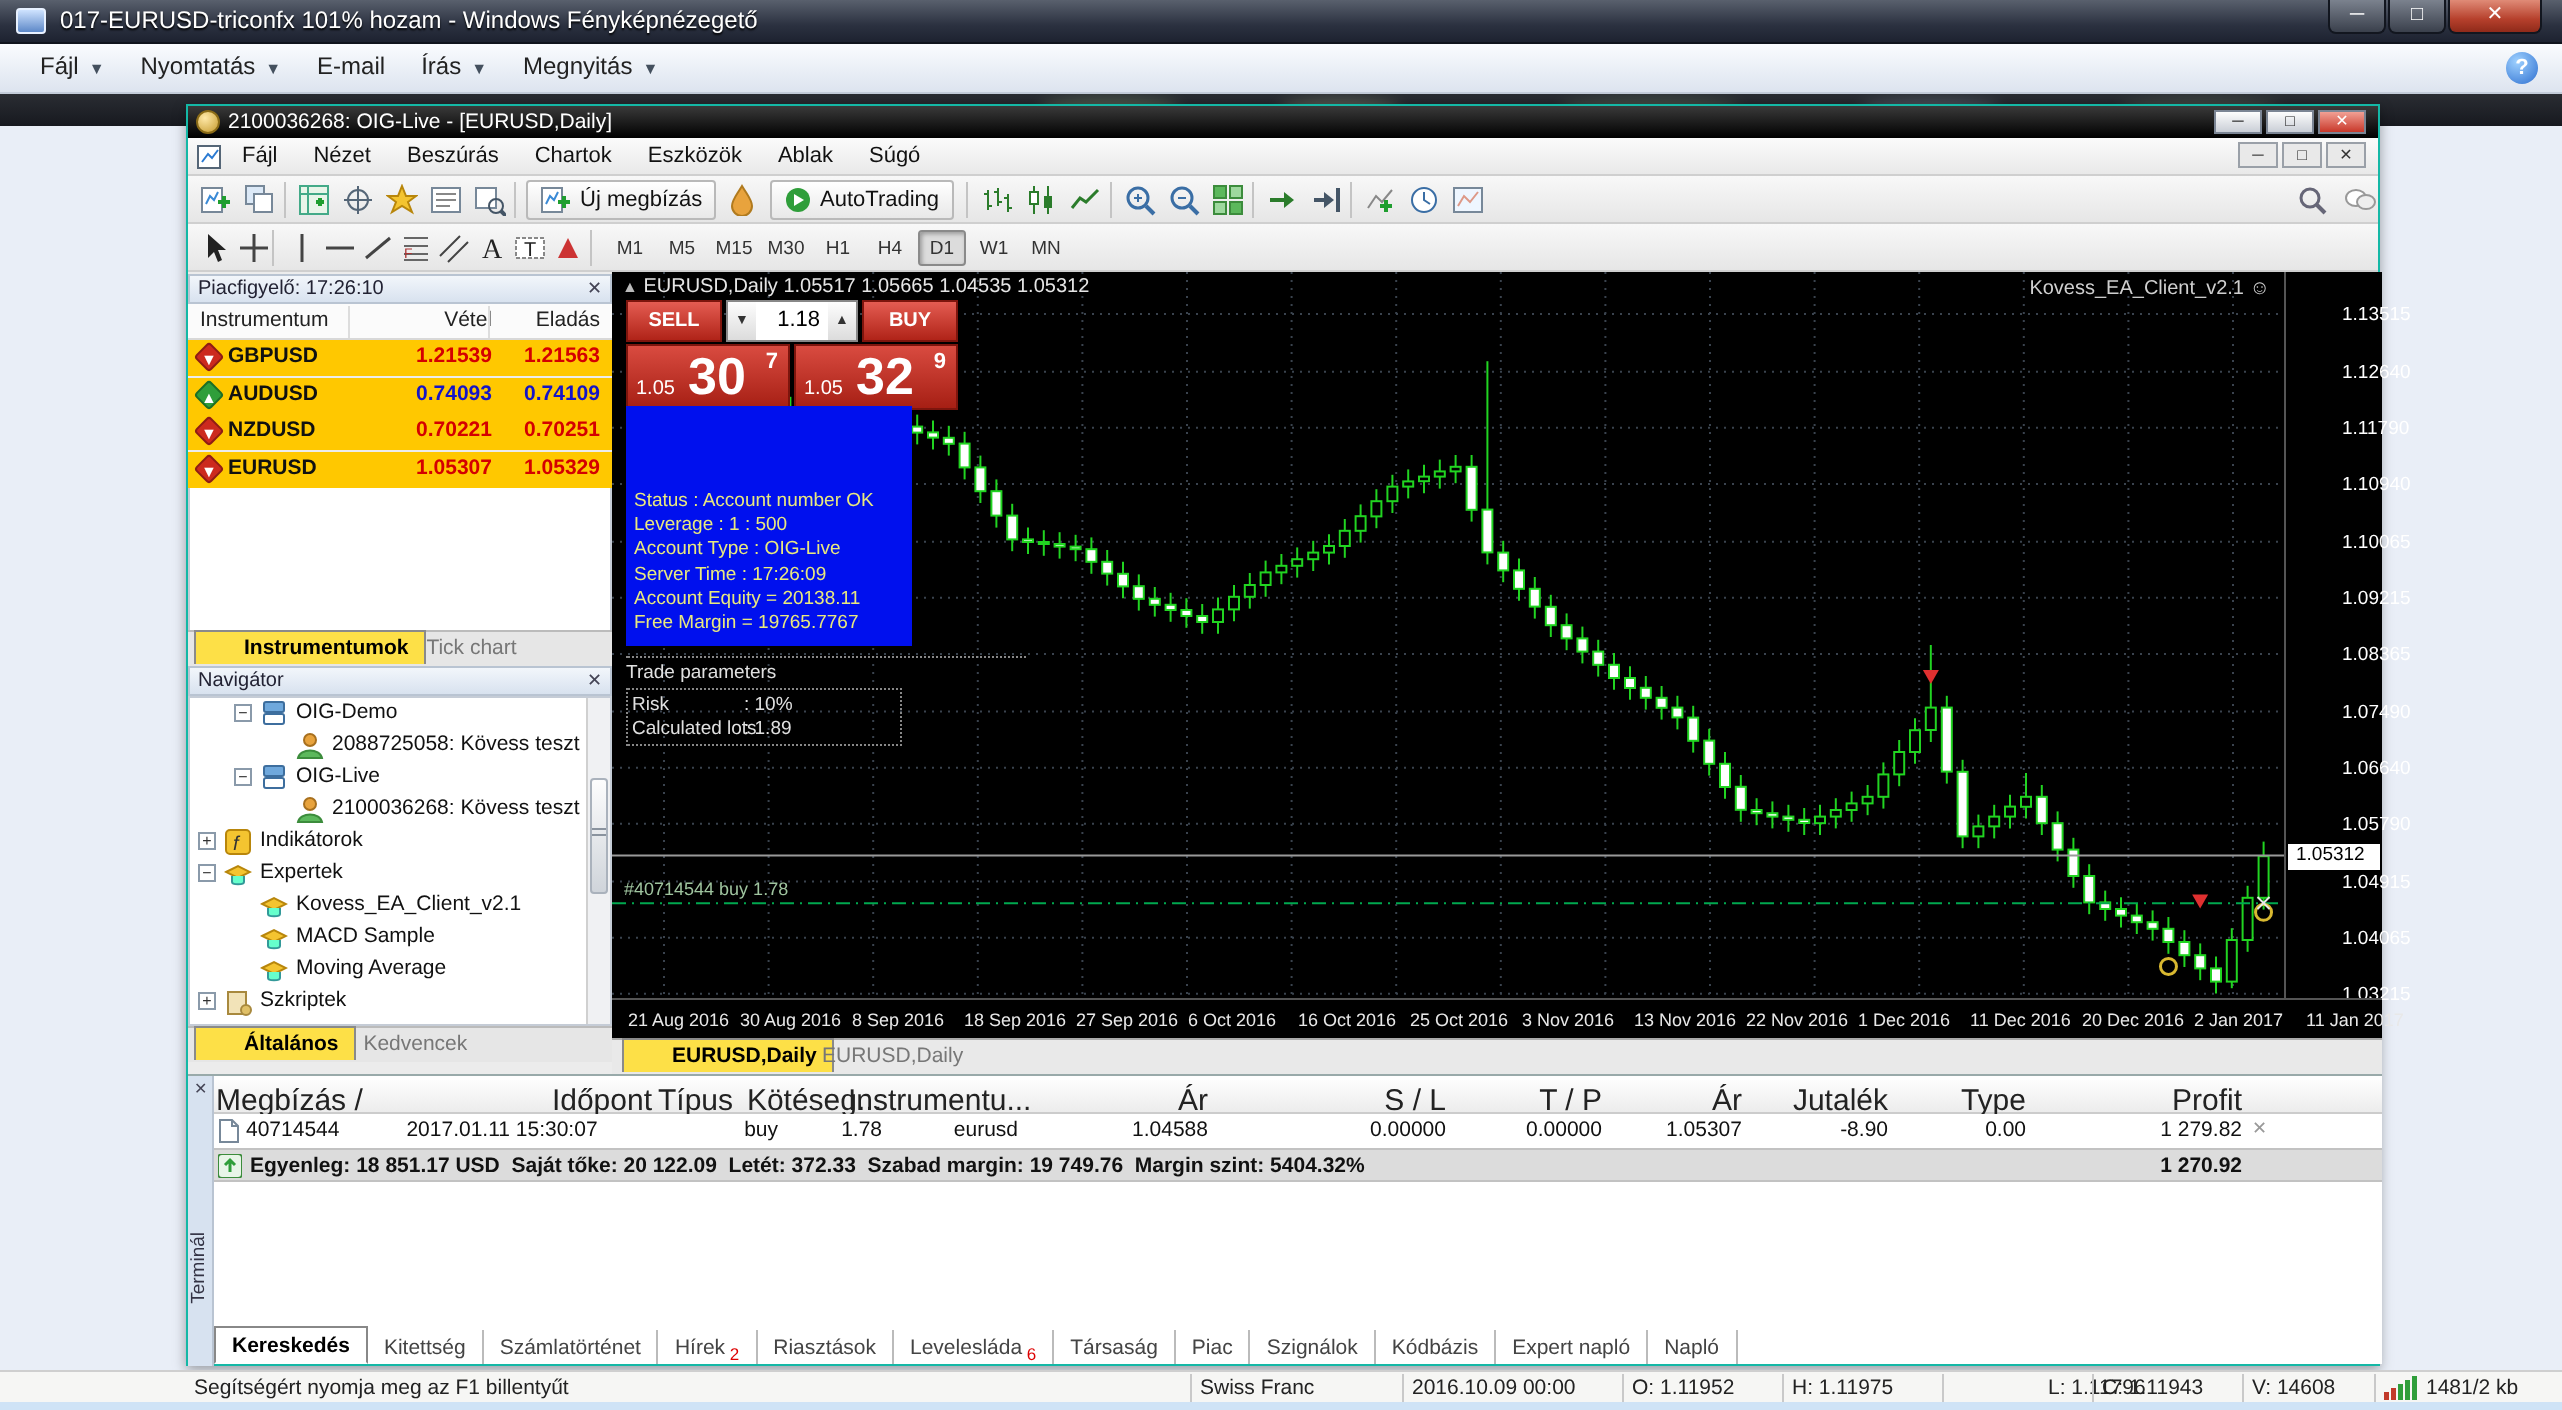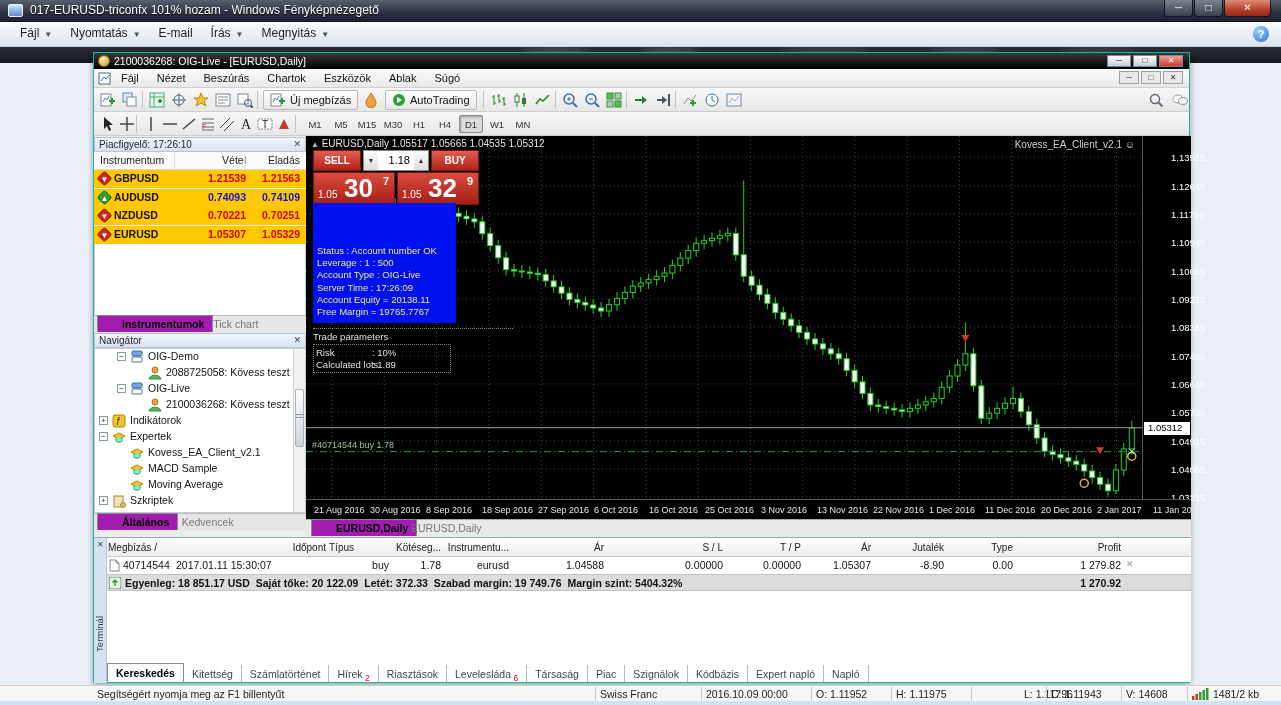--- a/index.html
+++ b/index.html
@@ -44,21 +44,21 @@
   .mw-colrow{position:absolute;left:0;width:212px;height:18px;background:#fbfbfb;border-bottom:1px solid #d8d8d8;font-size:10.5px;color:#222;}
   .mw-row{position:absolute;left:0;width:212px;height:18px;background:#ffc800;font-size:10.5px;}
   .mw-sym{position:absolute;left:20px;top:2px;color:#111;font-weight:bold;}
   .mw-bid,.mw-ask{position:absolute;top:2px;text-align:right;font-weight:bold;}
   .mw-bid{left:86px;width:66px;}
   .mw-ask{left:152px;width:54px;}
   .dia{position:absolute;left:5px;top:3px;width:11px;height:11px;transform:rotate(45deg);border-radius:2px;}
   .dia span{position:absolute;left:0;top:0;width:11px;height:11px;transform:rotate(-45deg);color:#fff;font-size:8px;line-height:11px;text-align:center;}
   .ptabs{position:absolute;left:0;width:212px;height:18px;background:#e6e6e6;border-top:1px solid #bbb;font-size:10.5px;}
   .ptab{position:absolute;top:0px;height:17px;padding:2px 8px;color:#777;}
-  .ptab.active{background:#a21caf;border:1px solid #8a8a8a;border-bottom:none;color:#000;font-weight:bold;top:-1px;padding-left:24px;}
+  .ptab.active{background:#fde047;border:1px solid #8a8a8a;border-bottom:none;color:#000;font-weight:bold;top:-1px;padding-left:24px;}
   .tree{position:absolute;left:0;width:212px;background:#fff;border:1px solid #c5ccd6;font-size:10.5px;color:#111;overflow:hidden;}
   .titem{position:relative;height:16px;white-space:nowrap;}
   .texp{position:absolute;top:3px;width:9px;height:9px;border:1px solid #8a9aaa;background:#fff;font-size:8px;line-height:7px;text-align:center;color:#333;}
   .tlabel{position:absolute;top:1px;}
   .scroll{position:absolute;width:12px;background:#f0f1f3;border-left:1px solid #d0d0d0;}
   .thumb{position:absolute;left:1px;width:9px;background:linear-gradient(#fdfdfd,#cfd4da);border:1px solid #aab2bc;border-radius:2px;}
   
   .chart{position:absolute;left:212px;top:83px;width:885px;height:383px;background:#000;}
   .axis{position:absolute;left:836px;top:0;width:49px;height:363px;background:#000;color:#fff;font-size:9.5px;border-left:1px solid #555;}
   .axis .pl{position:absolute;left:5px;margin-left:23px;}
@@ -78,21 +78,21 @@
   .pq .small{position:absolute;left:4px;bottom:4px;font-size:10px;}
   .pq .big{position:absolute;left:30px;top:0px;font-size:26px;font-weight:bold;}
   .pq .sup{position:absolute;right:5px;top:2px;font-size:11px;font-weight:bold;}
   .bluebox{position:absolute;left:7px;top:67px;width:143px;height:120px;background:#0010ee;color:#e9e97e;font-size:9.5px;line-height:12.2px;padding:42px 0 0 4px;}
   .tparams{position:absolute;left:7px;color:#e0e0e0;font-size:9.5px;}
   
   .ctabs{position:absolute;left:212px;top:466px;width:885px;height:18px;background:#e9e9e9;border-top:1px solid #aaa;font-size:10.5px;}
   .terminal{position:absolute;left:0;top:484px;width:1097px;height:145px;background:#fff;border-top:1px solid #9aa;}
   .t-side{position:absolute;left:0;top:0;width:13px;height:145px;background:#d7e2f0;border-right:1px solid #b9c4d2;}
   .t-side .vlabel{position:absolute;left:0px;top:78px;width:13px;color:#334;font-size:9.5px;writing-mode:vertical-rl;transform:rotate(180deg);}
-  .t-hdr{position:absolute;left:13px;top:2px;width:1084px;height:17px;background:linear-gradient(#fdfdfd,#ececec);border-bottom:1px solid #ccc;font-size:10px;color:#222;}
+  .t-hdr{position:absolute;left:13px;top:2px;width:1084px;height:17px;background:linear-gradient(#fdfdfd,#ececec);border-bottom:1px solid #ccc;font-size:15px;color:#222;}
   .t-cell{position:absolute;top:2px;white-space:nowrap;}
   .t-row{position:absolute;left:13px;top:19px;width:1084px;height:17px;background:#fff;font-size:10.5px;color:#111;}
   .t-bal{position:absolute;left:13px;top:36px;width:1084px;height:17px;background:#dcdcdc;border-top:1px solid #c2c2c2;border-bottom:1px solid #c2c2c2;font-size:10.5px;font-weight:bold;color:#111;}
   .t-tabs{position:absolute;left:13px;top:124px;height:20px;font-size:10.5px;display:flex;align-items:flex-end;}
   .t-tab{padding:3px 8px;color:#444;border-right:1px solid #bbb;height:17px;position:relative;}
   .t-tab.active{background:#fff;border:1px solid #888;border-bottom:1px solid #fff;font-weight:bold;color:#000;height:19px;}
   .badge{color:#d00;font-size:8.5px;vertical-align:sub;}
   .splitter{position:absolute;left:212px;top:83px;width:1px;height:401px;background:#b8b8b8;}
 </style>
 </head>
@@ -883,21 +883,21 @@
           <span class="t-cell" style="left:767px;width:70px;text-align:right;">Jutalék</span>
           <span class="t-cell" style="left:840px;width:66px;text-align:right;">Type</span>
           <span class="t-cell" style="left:909px;width:105px;text-align:right;">Profit</span>
         </div>
       <div class="t-row" id="t-row">
           <span style="position:absolute;left:2px;top:2px;"><svg width="11" height="13">
               <path d="M1 1 h6 l3 3 v8 h-9 Z" fill="#fff" stroke="#789"></path>
               <path d="M7 1 v3 h3" fill="none" stroke="#789"></path>
             </svg></span>
           <span class="t-cell" style="left:16px;width:100px;text-align:left;">40714544</span>
-          <span class="t-cell" style="left:69px;width:150px;text-align:left;">2017.01.11 15:30:07</span>
+          <span class="t-cell" style="left:69px;width:150px;text-align:center;">2017.01.11 15:30:07</span>
           <span class="t-cell" style="left:222px;width:60px;text-align:right;">buy</span>
           <span class="t-cell" style="left:264px;width:70px;text-align:right;">1.78</span>
           <span class="t-cell" style="left:317px;width:85px;text-align:right;">eurusd</span>
           <span class="t-cell" style="left:407px;width:90px;text-align:right;">1.04588</span>
           <span class="t-cell" style="left:526px;width:90px;text-align:right;">0.00000</span>
           <span class="t-cell" style="left:619px;width:75px;text-align:right;">0.00000</span>
           <span class="t-cell" style="left:696px;width:68px;text-align:right;">1.05307</span>
           <span class="t-cell" style="left:767px;width:70px;text-align:right;">-8.90</span>
           <span class="t-cell" style="left:840px;width:66px;text-align:right;">0.00</span>
           <span class="t-cell" style="left:909px;width:105px;text-align:right;">1 279.82</span>

